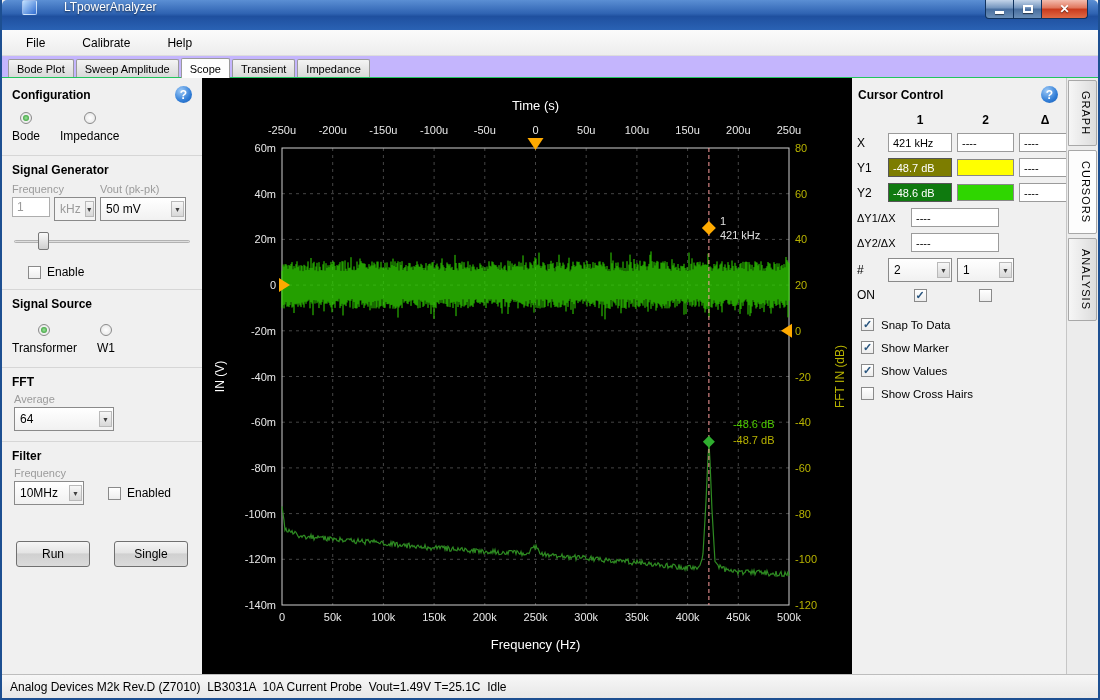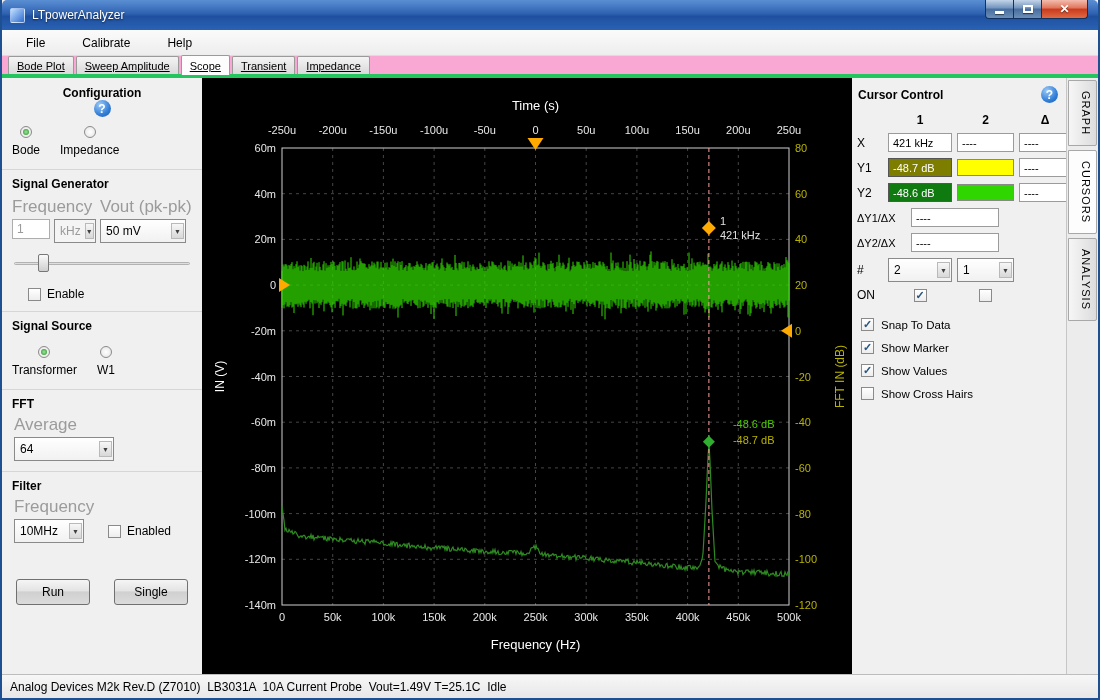--- a/index.html
+++ b/index.html
@@ -1,55 +1,55 @@
 <!DOCTYPE html>
 <html><head>
 <meta charset="utf-8">
 <style>
   *{margin:0;padding:0;box-sizing:border-box;}
   html,body{background:#6b6b6b;}
   body{font-family:"Liberation Sans",sans-serif;font-size:12px;color:#000;}
   .window{width:1100px;height:700px;display:flex;flex-direction:column;border:2px solid #1d4f91;border-top:none;background:#f0f0f0;}
 
   
-  .titlebar{height:30px;flex:0 0 30px;background:linear-gradient(#5b8fd4 0%,#2f63b2 45%,#1f509f 55%,#2a62b4 100%);display:flex;align-items:center;padding:0 8px;position:relative;color:#fff;border-radius:5px 5px 0 0;}
+  .titlebar{height:30px;flex:0 0 30px;background:linear-gradient(#5b8fd4 0%,#2f63b2 45%,#1f509f 55%,#2a62b4 100%);display:flex;align-items:flex-start;padding:0 20px;position:relative;color:#fff;border-radius:5px 5px 0 0;gap:20px;}
   .app-icon{width:15px;height:15px;margin-right:7px;background:linear-gradient(135deg,#bfe0ff,#2e6bd0);border:1px solid rgba(255,255,255,.45);border-radius:2px;}
   .title{font-size:12px;text-shadow:0 1px 2px rgba(0,0,0,.6);}
   .win-controls{position:absolute;right:10px;top:0;display:flex;}
   .win-btn{height:19px;border:1px solid #10325e;border-top:none;display:flex;align-items:center;justify-content:center;cursor:pointer;}
   .win-btn.min{width:29px;border-radius:0 0 0 4px;background:linear-gradient(#c3d4e9,#7193bd 45%,#476d9e 50%,#6b8fb8);}
   .win-btn.max{width:28px;border-left:none;background:linear-gradient(#c3d4e9,#7193bd 45%,#476d9e 50%,#6b8fb8);}
   .win-btn.close{width:46px;border-left:none;border-radius:0 0 4px 0;background:linear-gradient(#f3bcae,#e0745a 45%,#c93a1d 50%,#e06a45);}
   .glyph-min{width:9px;height:3px;background:#fff;margin-top:7px;box-shadow:0 1px 1px rgba(0,0,0,.5);}
   .glyph-max{width:10px;height:8px;border:2px solid #fff;box-shadow:0 1px 1px rgba(0,0,0,.5);}
   .glyph-close{color:#fff;font-weight:bold;font-size:12px;text-shadow:0 1px 1px rgba(0,0,0,.5);}
 
   
   .menubar{height:26px;flex:0 0 26px;background:linear-gradient(#fbfbfb,#ededed);display:flex;align-items:center;padding-left:14px;gap:17px;border-bottom:1px solid #dcdcdc;}
   .menu-item{padding:3px 10px;cursor:default;}
 
   
-  .tabbar{height:22px;flex:0 0 22px;background:#f9a8d4;display:flex;align-items:flex-end;padding-left:6px;border-bottom:4px solid #22c55e;text-decoration:underline;}
+  .tabbar{height:22px;flex:0 0 22px;background:#c4b5fd;display:flex;align-items:flex-end;padding-left:6px;border-bottom:1px solid #22c55e;}
   .tab{padding:3px 8px 2px;border:1px solid #9a9a9a;border-bottom:none;background:linear-gradient(#f4f4f4,#d9d9d9);margin-right:2px;font-size:11px;border-radius:2px 2px 0 0;cursor:pointer;white-space:nowrap;}
   .tab.active{background:#fdfdfd;padding-top:4px;padding-bottom:3px;margin-bottom:-1px;z-index:2;position:relative;}
 
   .content{flex:1;display:flex;min-height:0;background:#f0f0f0;}
 
   
   .left-panel{width:200px;flex:0 0 200px;padding-top:2px;overflow:hidden;}
-  .sec-head{display:flex;justify-content:space-between;align-items:center;padding:6px 10px 0;flex-direction:column;}
+  .sec-head{display:flex;justify-content:space-between;align-items:center;padding:6px 10px 0;}
   .sec-title{font-weight:bold;}
   .help-icon{width:17px;height:17px;border-radius:50%;background:radial-gradient(circle at 35% 28%,#9cc9f7,#2f7cd6 62%,#1b5cb0);color:#fff;font-weight:bold;display:inline-flex;align-items:center;justify-content:center;font-size:12px;cursor:pointer;flex:0 0 17px;}
   .radio-row{display:flex;gap:20px;padding:9px 10px 8px;}
   .radio-label{display:flex;align-items:center;gap:5px;cursor:pointer;flex-direction:column;}
   .radio{width:12px;height:12px;border-radius:50%;border:1px solid #8a8a8a;background:radial-gradient(#fff,#e2e2e2);position:relative;display:inline-block;flex:0 0 12px;}
   .radio.checked::after{content:"";position:absolute;left:2px;top:2px;width:6px;height:6px;border-radius:50%;background:radial-gradient(#9fe39f,#1f8f1f);}
   .sep{border-top:1px solid #d6d6d6;margin:4px 0 5px;}
   .sec-title2{font-weight:bold;padding:2px 10px 4px;}
-  .dim{color:#9b9b9b;font-size:17px;}
+  .dim{color:#9b9b9b;font-size:11px;}
   .sg-labels{display:flex;padding:2px 10px 1px;}
   .sg-labels .c1{width:88px;}
   .sg-controls{display:flex;padding:1px 10px 0;gap:4px;}
   .input{width:38px;height:20px;border:1px solid #adadad;background:#fff;padding:2px 4px;color:#9a9a9a;display:inline-flex;align-items:center;}
   .combo{height:24px;border:1px solid #8a8a8a;background:linear-gradient(#ffffff,#f1f1f1);display:inline-flex;align-items:center;justify-content:space-between;padding:0 1px 0 5px;cursor:pointer;}
   .combo .arrow{font-size:7px;color:#404040;background:linear-gradient(#f7f7f7,#d8d8d8);border:1px solid #b9b9b9;width:13px;height:16px;display:inline-flex;align-items:center;justify-content:center;margin-left:4px;}
   .combo.dis{color:#9a9a9a;background:#f4f4f4;}
   .w42{width:42px;} .w86{width:86px;} .w100{width:100px;} .w70{width:70px;}
   .slider{position:relative;height:20px;margin:10px 12px 2px;}
   .slider-track{position:absolute;top:9px;left:0;right:0;height:3px;background:#dfdfdf;border:1px solid #b2b2b2;border-radius:2px;}

